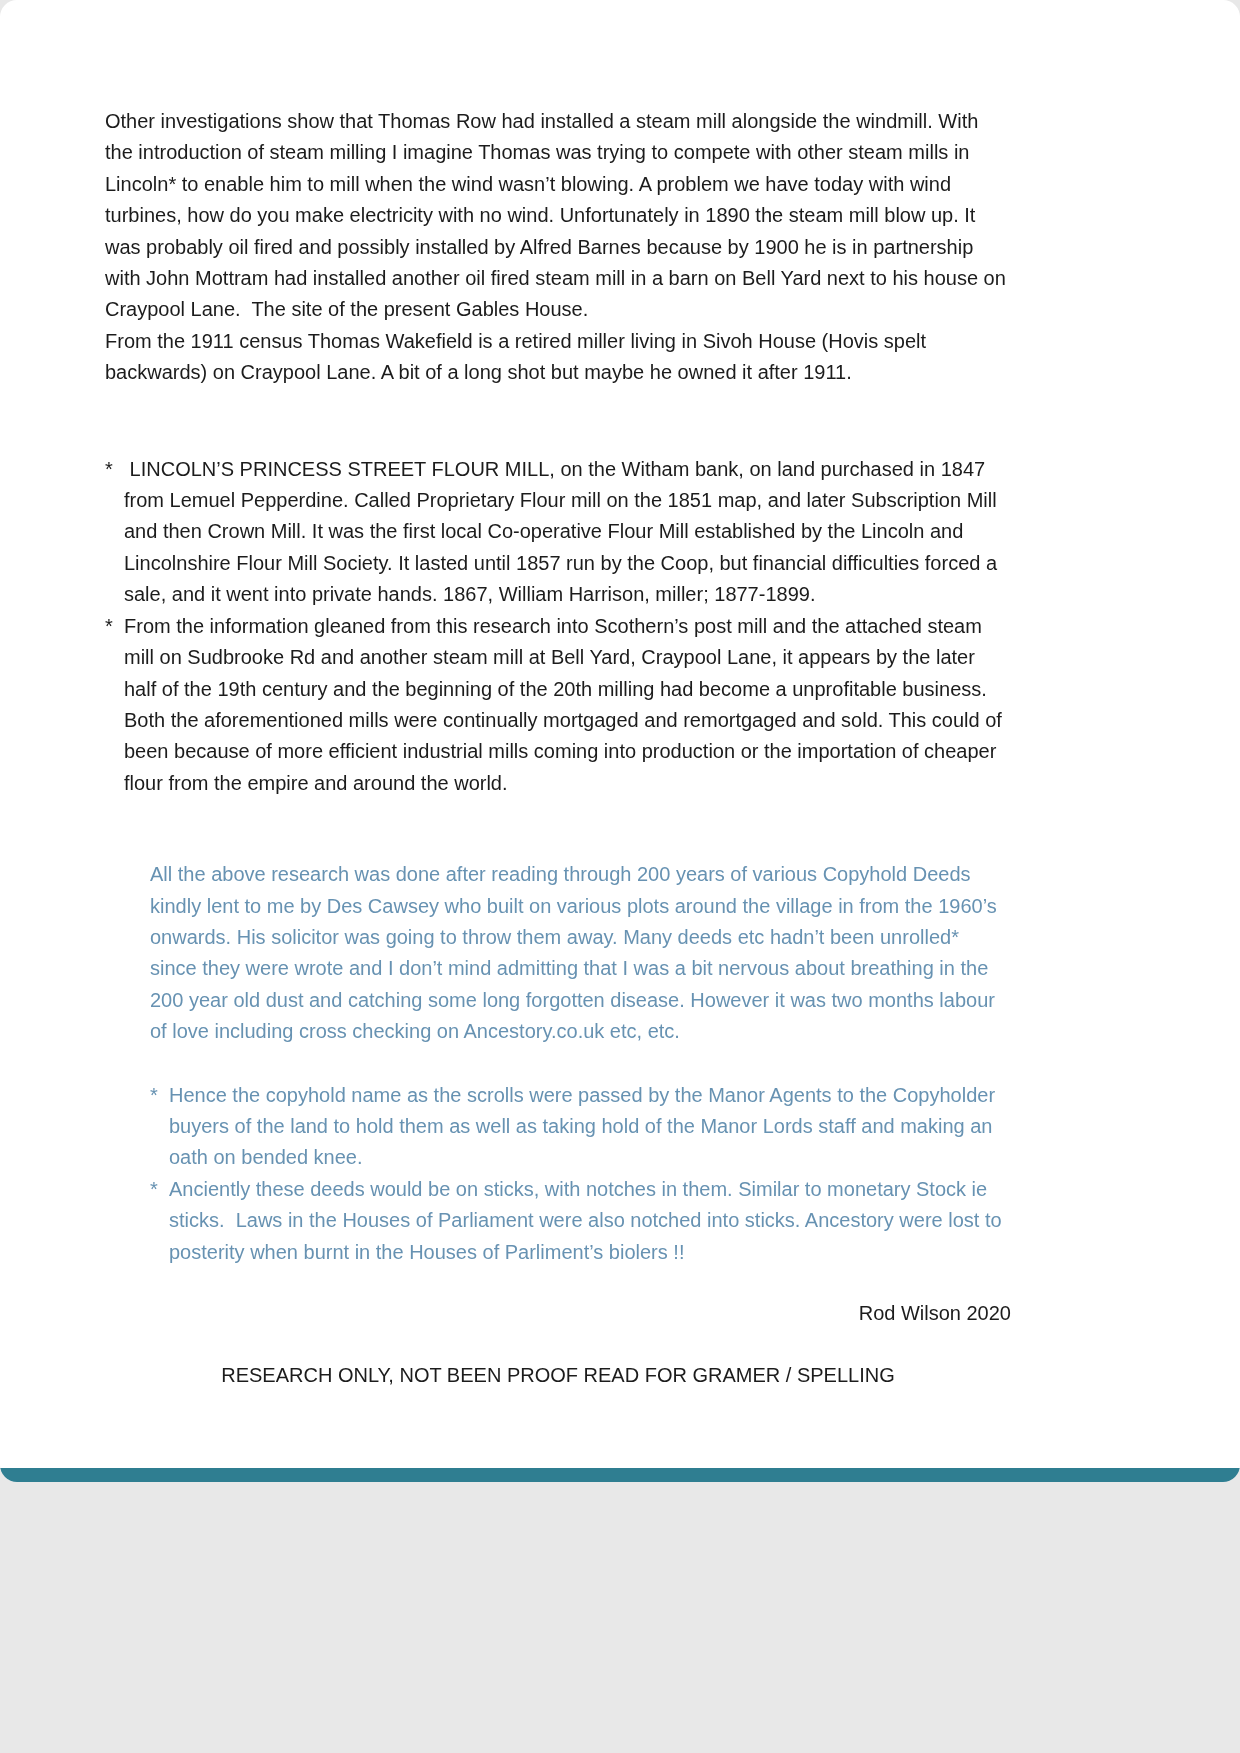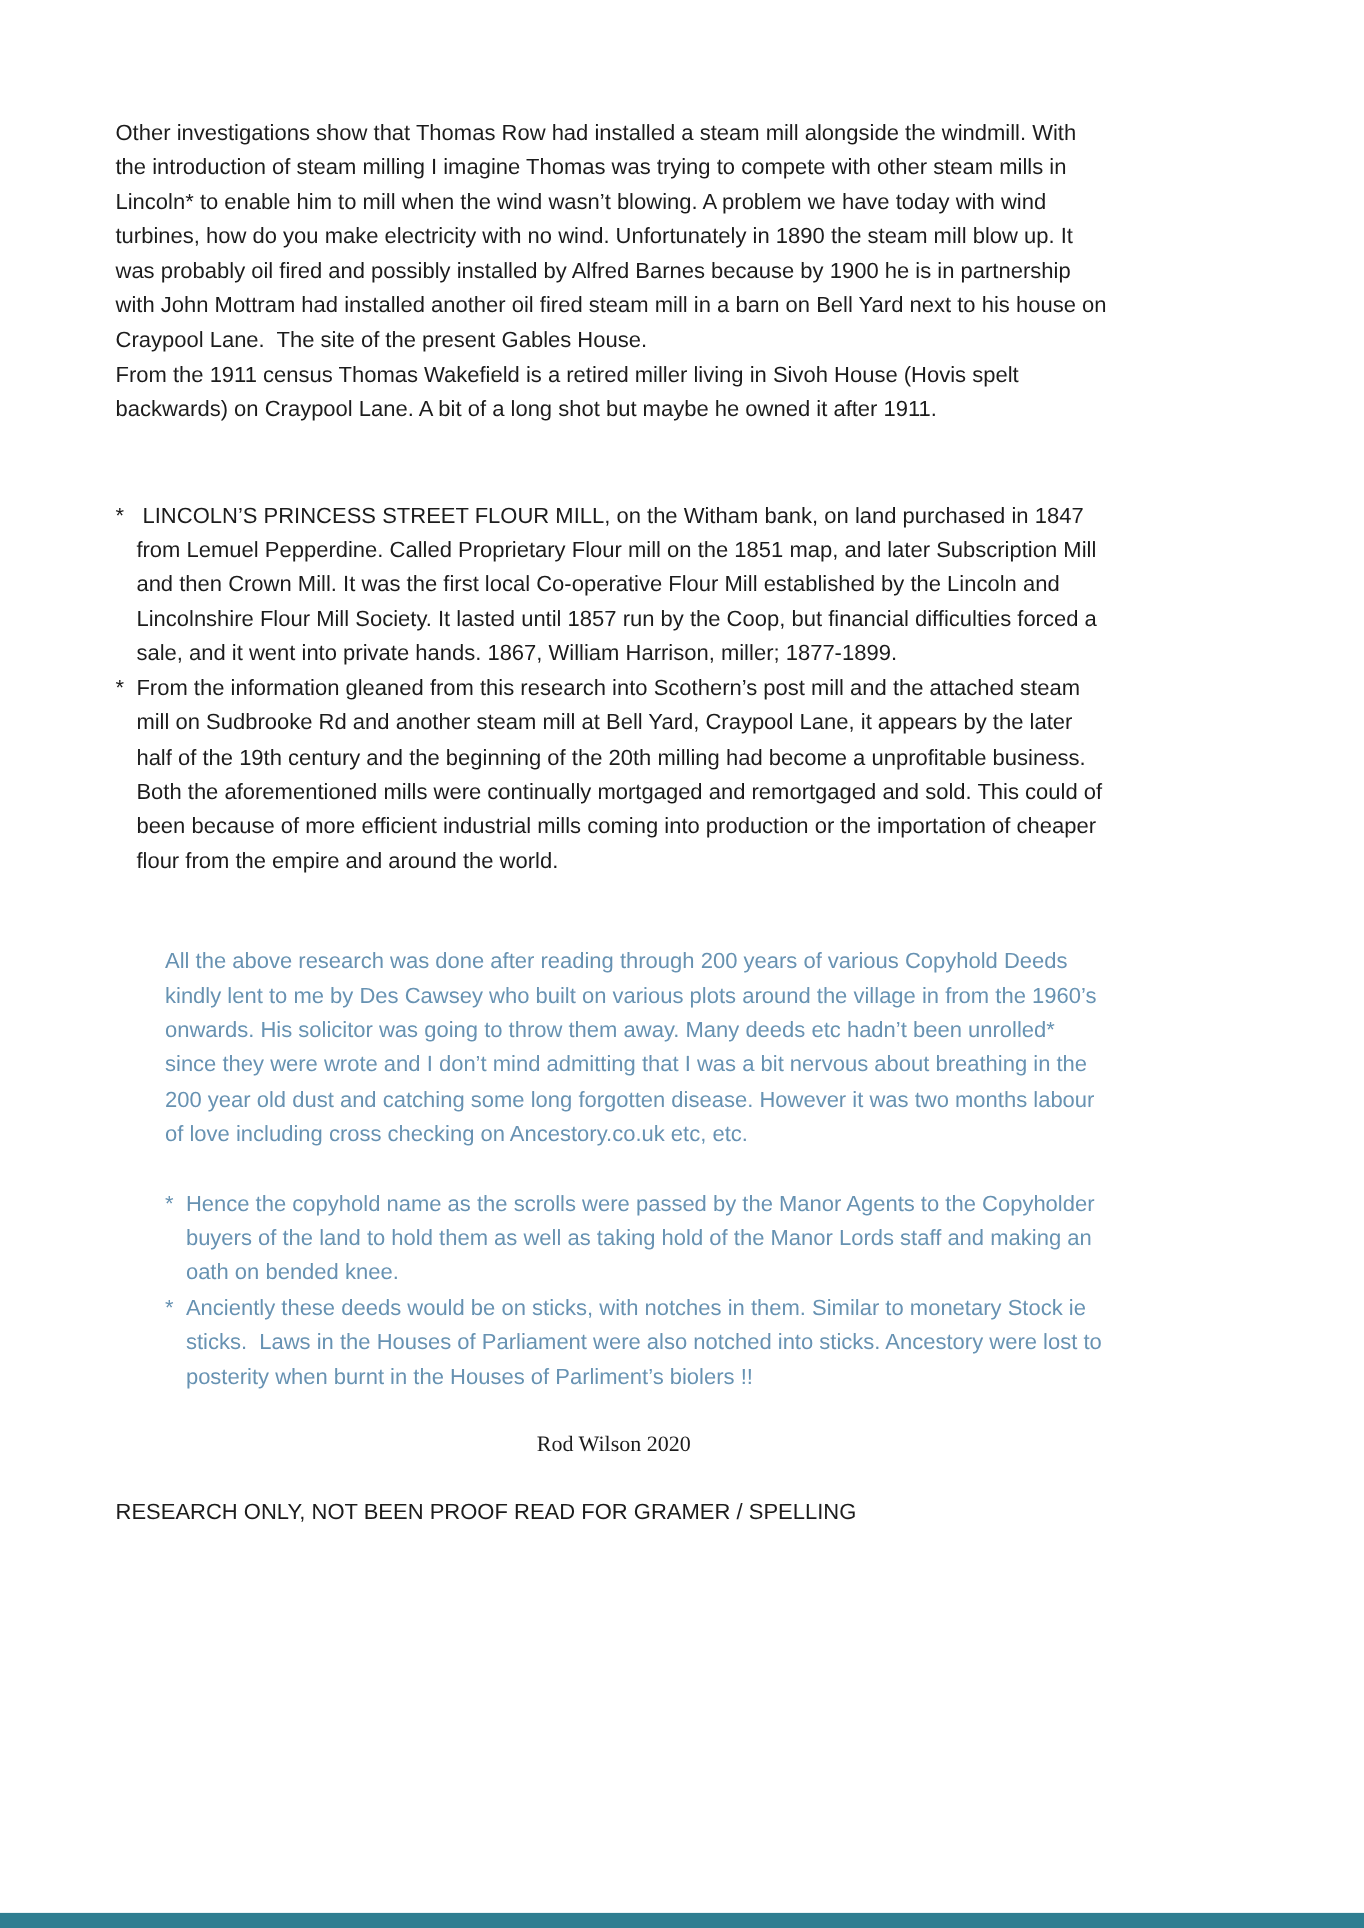--- a/index.html
+++ b/index.html
@@ -4,44 +4,45 @@
 <style>
   * { margin: 0; padding: 0; box-sizing: border-box; }
   html, body { background: #e8e8e8; }
   body {
     font-family: "Liberation Sans", "DejaVu Sans", sans-serif;
     -webkit-font-smoothing: antialiased;
   }
   .page {
     position: relative;
     width: 1240px;
-    height: 1753px;
+    height: 1482px;
     margin: 0 auto;
     background: var(--page-background, #ffffff);
     overflow: hidden;
+    border-radius: 17px;
   }
   .content {
     position: absolute;
     left: 105px;
     top: 106px;
     width: 906px;
     font-size: 20px;
     line-height: 31.4px;
     color: var(--text-black, #1c1c1c);
   }
   .para { white-space: pre-wrap; }
   .blue { color: var(--text-blue, #6792b2); margin-left: 45px; }
   .gap-a { height: 65px; }
   .gap-b { height: 60px; }
   .gap-c { height: 32px; }
   .footnote { display: flex; align-items: flex-start; }
   .footnote .marker { flex: 0 0 19px; white-space: pre; }
   .footnote .footnote-text { flex: 1; white-space: pre-wrap; }
-  .signature { margin-top: 30px; text-align: center; font-family: Liberation Serif, serif; }
-  .footer-note { margin-top: 31px; text-align: left; }
+  .signature { margin-top: 30px; text-align: right; }
+  .footer-note { margin-top: 31px; text-align: center; }
   .bottom-bar {
     position: absolute;
     left: 0;
     bottom: 0;
     width: 100%;
     height: 14px;
     background: var(--bottom-bar, #2f7e91);
   }
 </style>
 </head>

